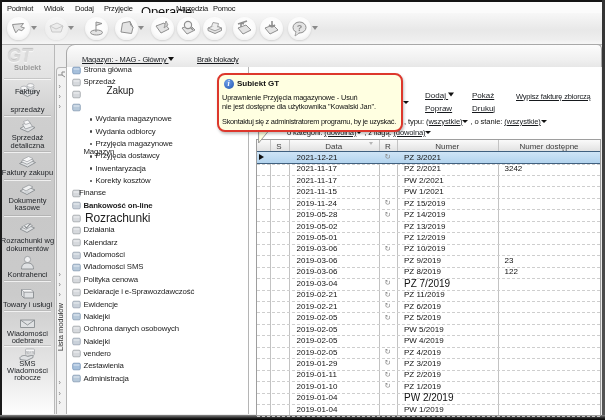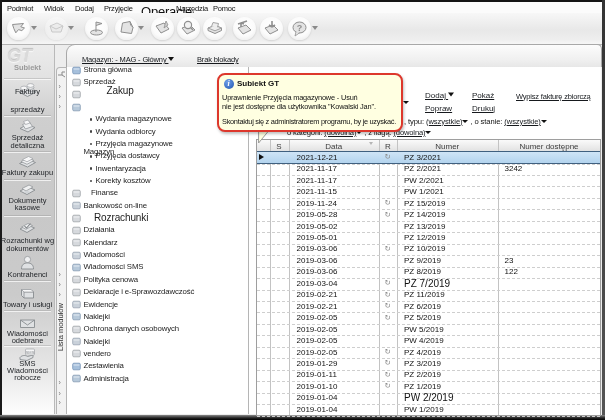--- a/index.html
+++ b/index.html
@@ -191,31 +191,31 @@
 <div class="abs" style="left:89.5px;top:155.1px;width:2.6px;height:2.6px;border-radius:50%;background:#444;"></div>
 <div class="abs" style="left:95.5px;top:152.4px;font-size:7.8px;letter-spacing:-0.12px;color:#1c1c1c;line-height:8px;">Przyjęcia dostawcy</div>
 <div class="abs" style="left:89.5px;top:167.4px;width:2.6px;height:2.6px;border-radius:50%;background:#444;"></div>
 <div class="abs" style="left:95.5px;top:164.7px;font-size:7.8px;letter-spacing:-0.12px;color:#1c1c1c;line-height:8px;">Inwentaryzacja</div>
 <div class="abs" style="left:89.5px;top:179.8px;width:2.6px;height:2.6px;border-radius:50%;background:#444;"></div>
 <div class="abs" style="left:95.5px;top:177.1px;font-size:7.8px;letter-spacing:-0.12px;color:#1c1c1c;line-height:8px;">Korekty kosztów</div>
 <svg class="abs" style="left:71.5px;top:188.9px" width="9" height="9" viewBox="0 0 9 9">
     <rect x="0.7" y="1.2" width="7.6" height="6.6" rx="1.2" fill="#d6d9dd" stroke="#a0a4a8" stroke-width="0.8"></rect>
     <path d="M1.5 3 L7.5 3" stroke="rgba(255,255,255,0.65)" stroke-width="1"></path>
   </svg>
-<div class="abs" style="left:91px;top:189.4px;font-size:7.8px;letter-spacing:-0.12px;color:#1c1c1c;line-height:8px;text-align:center;">Finanse</div>
+<div class="abs" style="left:79px;top:189.4px;font-size:7.8px;letter-spacing:-0.12px;color:#1c1c1c;line-height:8px;text-align:center;">Finanse</div>
 <svg class="abs" style="left:71.5px;top:201.2px" width="9" height="9" viewBox="0 0 9 9">
     <rect x="0.7" y="1.2" width="7.6" height="6.6" rx="1.2" fill="#c9d1da" stroke="#97a2b0" stroke-width="0.8"></rect>
     <path d="M1.5 3 L7.5 3" stroke="rgba(255,255,255,0.65)" stroke-width="1"></path>
   </svg>
-<div class="abs" style="left:83.5px;top:201.7px;font-size:7.8px;letter-spacing:-0.12px;color:#1c1c1c;line-height:8px;">Bankowość on-line</div>
+<div class="abs" style="left:83.5px;top:201.7px;font-size:7.8px;letter-spacing:-0.12px;color:#1c1c1c;line-height:8px;font-weight:bold;">Bankowość on-line</div>
 <svg class="abs" style="left:71.5px;top:213.6px" width="9" height="9" viewBox="0 0 9 9">
     <rect x="0.7" y="1.2" width="7.6" height="6.6" rx="1.2" fill="#d6d9dd" stroke="#a0a4a8" stroke-width="0.8"></rect>
     <path d="M1.5 3 L7.5 3" stroke="rgba(255,255,255,0.65)" stroke-width="1"></path>
   </svg>
-<div class="abs" style="left:94px;top:214.1px;font-size:10px;letter-spacing:-0.12px;color:#1c1c1c;line-height:8px;">Rozrachunki</div>
+<div class="abs" style="left:85px;top:214.1px;font-size:12px;letter-spacing:-0.12px;color:#1c1c1c;line-height:8px;">Rozrachunki</div>
 <svg class="abs" style="left:71.5px;top:225.9px" width="9" height="9" viewBox="0 0 9 9">
     <rect x="0.7" y="1.2" width="7.6" height="6.6" rx="1.2" fill="#d6d9dd" stroke="#a0a4a8" stroke-width="0.8"></rect>
     <path d="M1.5 3 L7.5 3" stroke="rgba(255,255,255,0.65)" stroke-width="1"></path>
   </svg>
 <div class="abs" style="left:83.5px;top:226.4px;font-size:7.8px;letter-spacing:-0.12px;color:#1c1c1c;line-height:8px;">Działania</div>
 <svg class="abs" style="left:71.5px;top:238.3px" width="9" height="9" viewBox="0 0 9 9">
     <rect x="0.7" y="1.2" width="7.6" height="6.6" rx="1.2" fill="#d6d9dd" stroke="#a0a4a8" stroke-width="0.8"></rect>
     <path d="M1.5 3 L7.5 3" stroke="rgba(255,255,255,0.65)" stroke-width="1"></path>
   </svg>
 <div class="abs" style="left:83.5px;top:238.8px;font-size:7.8px;letter-spacing:-0.12px;color:#1c1c1c;line-height:8px;">Kalendarz</div>

